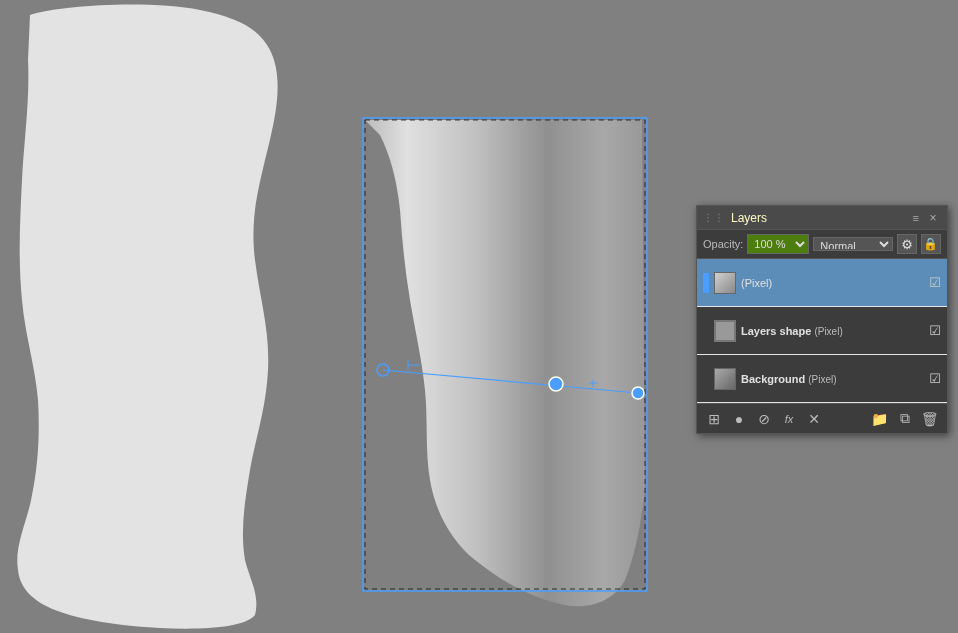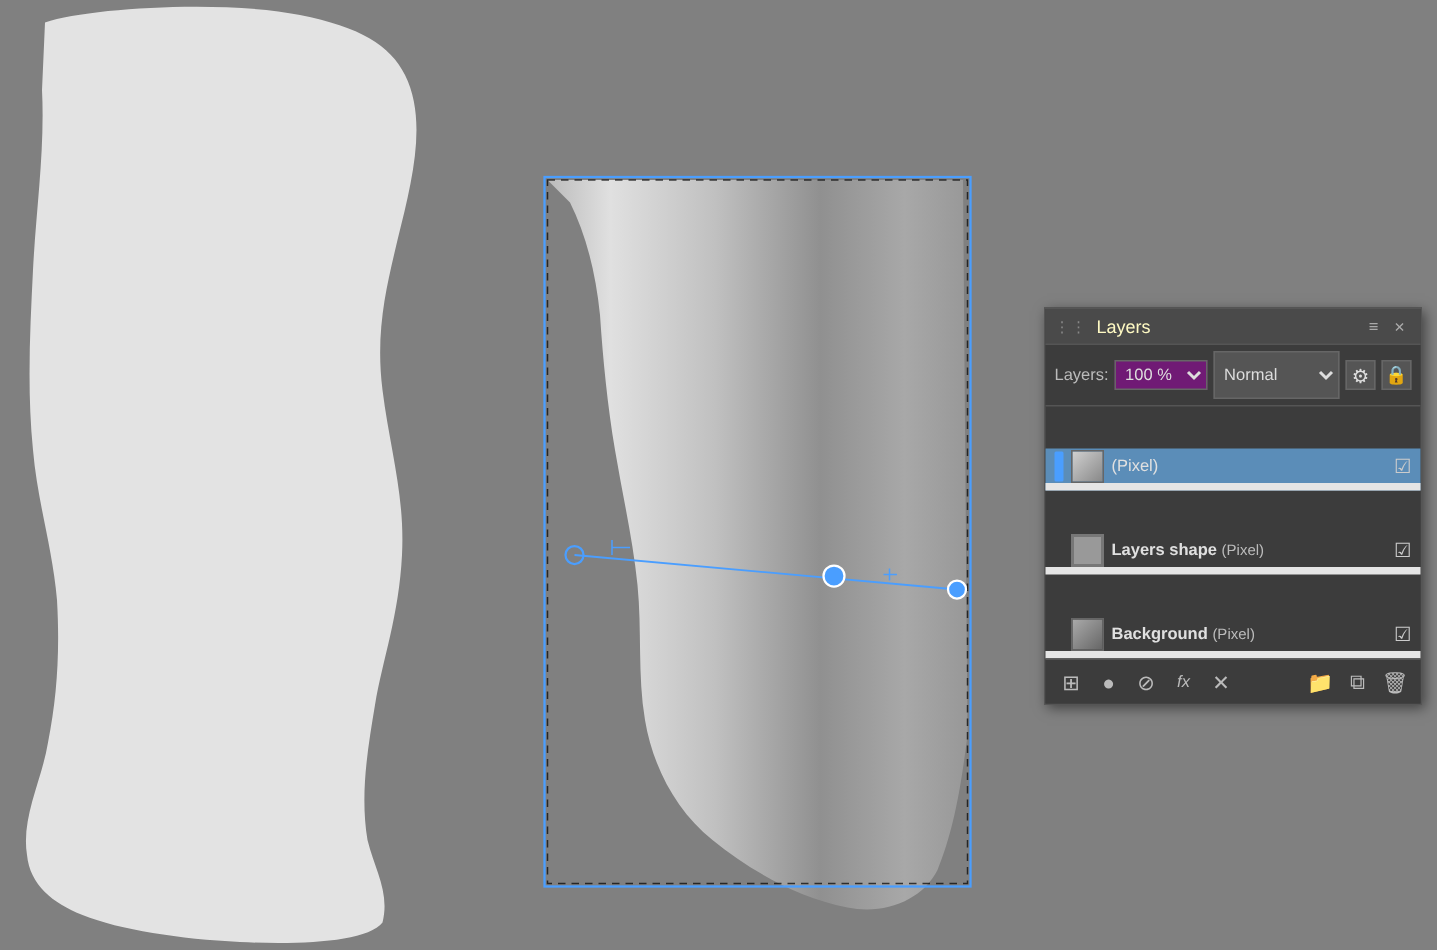--- a/index.html
+++ b/index.html
@@ -75,36 +75,36 @@
       padding: 4px 6px;
       gap: 4px;
       border-bottom: 1px solid #555;
       background: #3c3c3c;
     }
     .opacity-label {
       color: #bbb;
       font-size: 11px;
     }
     .opacity-select {
-      background: #701a75;
+      background: #4d7c0f;
       color: #ddd;
       border: 1px solid #666;
       font-size: 11px;
       padding: 1px 2px;
       width: 62px;
       height: 20px;
     }
     .blend-select {
       background: #555;
       color: #ddd;
       border: 1px solid #666;
       font-size: 11px;
       padding: 1px 2px;
       flex: 1;
-      height: 32px;
+      height: 14px;
     }
     .layer-fx-btn {
       background: #555;
       border: 1px solid #666;
       color: #ddd;
       width: 20px;
       height: 20px;
       cursor: pointer;
       display: flex;
       align-items: center;
@@ -125,25 +125,24 @@
     }
 
     
     .layers-list {
       background: #3c3c3c;
     }
     .layer-item {
       display: flex;
       align-items: center;
       padding: 2px 6px;
-      height: 28px;
-      cursor: pointer;
-      border-bottom: 5px solid #e5e5e5;
+      height: 48px;
+      cursor: pointer;
+      border-bottom: 1px solid #e5e5e5;
       gap: 5px;
-      margin-top: 28px;
     }
     .layer-item.active {
       background: #5b8db8;
     }
     .layer-visibility {
       width: 6px;
       height: 20px;
       background: #4a9eff;
       border-radius: 1px;
       flex-shrink: 0;
@@ -298,21 +297,21 @@
 <div class="layers-panel">
 
   <div class="layers-title-bar">
     <span class="layers-drag-handle">⋮⋮</span>
     <span class="layers-title">Layers</span>
     <span class="layers-menu-btn">≡</span>
     <span class="layers-close-btn">×</span>
   </div>
 
   <div class="layers-opacity-row">
-    <span class="opacity-label">Layers:</span>
+    <span class="opacity-label">Opacity:</span>
     <select class="opacity-select">
       <option>100 %</option>
       <option>75 %</option>
       <option>50 %</option>
       <option>25 %</option>
     </select>
     <select class="blend-select">
       <option>Normal</option>
       <option>Multiply</option>
       <option>Screen</option>

